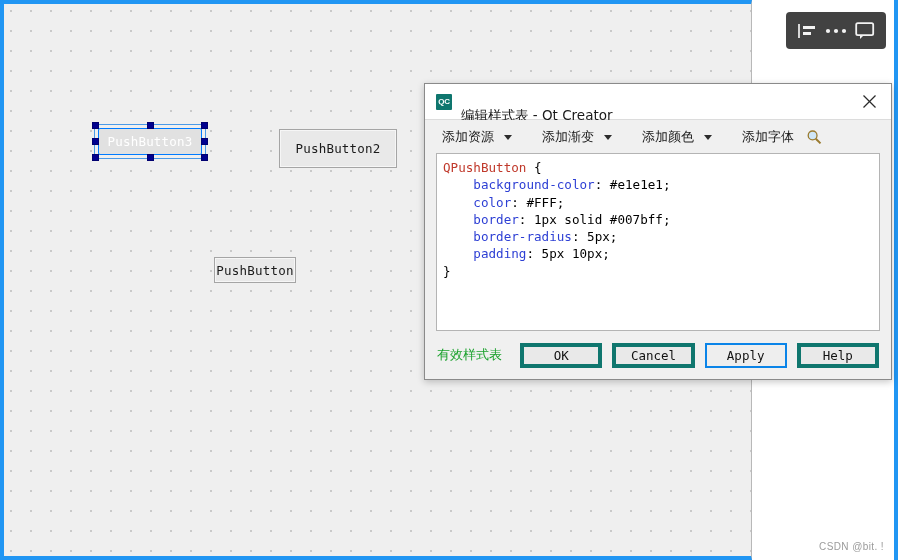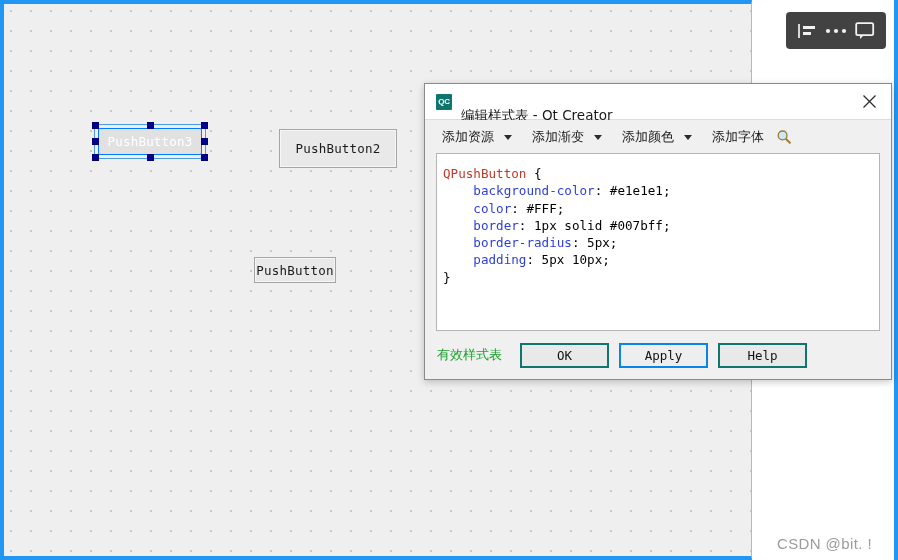--- a/index.html
+++ b/index.html
@@ -55,21 +55,21 @@
   
   .qt-button.styled {
     background: #e1e1e1;
     border: 1px solid #007bff;
     border-radius: 2px;
     color: #ffffff;
   }
 
   #btn-pushbutton3 { left: 94px; top: 124px; width: 104px; height: 27px; }
   #btn-pushbutton2 { left: 275px; top: 125px; width: 118px; height: 39px; }
-  #btn-pushbutton  { left: 210px; top: 253px; width: 82px;  height: 26px; margin-left: 40px; }
+  #btn-pushbutton  { left: 210px; top: 253px; width: 82px;  height: 26px; }
 
   
   #selection-frame {
     position: absolute;
     left: 90px;
     top: 120px;
     width: 112px;
     height: 35px;
     box-sizing: border-box;
     border: 1px solid #4a9ae8;
@@ -176,21 +176,21 @@
   }
 
   #dialog-toolbar {
     height: 33px;
     display: flex;
     align-items: center;
     padding-left: 14px;
     box-sizing: border-box;
     background: #f0f0f0;
     flex: 0 0 auto;
-    gap: 4px;
+    gap: 14px;
   }
   .tool-entry {
     display: flex;
     align-items: center;
     cursor: pointer;
     margin-right: 4px;
   }
   .tool-label {
     font-size: 13px;
     color: #1a1a1a;
@@ -215,21 +215,21 @@
     justify-content: center;
     cursor: pointer;
   }
 
   #code-editor {
     margin: 0 11px;
     flex: 1 1 auto;
     background: #ffffff;
     border: 1px solid #b4b4b4;
     box-sizing: border-box;
-    padding: 11px 6px;
+    padding: 5px 6px;
     overflow: hidden;
   }
   #code-lines {
     font-family: "DejaVu Sans Mono", monospace;
     font-size: 12.6px;
     line-height: 17.3px;
     white-space: pre;
     color: #000000;
   }
   .tok-selector { color: #c0392b; }
@@ -249,42 +249,42 @@
     font-size: 13px;
     font-family: "DejaVu Sans", sans-serif;
     margin-right: 18px;
     white-space: nowrap;
   }
   .dlg-btn {
     width: 89px;
     height: 25px;
     margin-right: 10px;
     background: #e9e9e9;
-    border: 2px solid #0f766e;
+    border: 4px solid #0f766e;
     box-sizing: border-box;
     font-family: "DejaVu Sans Mono", monospace;
     font-size: 12.5px;
     color: #111111;
     display: flex;
     align-items: center;
     justify-content: center;
     cursor: pointer;
   }
   .dlg-btn.default {
     border: 2px solid #0a84e8;
     background: #eeeeee;
   }
   .dlg-btn:last-child { margin-right: 0; }
 
   
   #watermark {
     position: absolute;
-    right: 26px;
+    right: 14px;
     bottom: 8px;
-    font-size: 15px;
+    font-size: 10px;
     color: #9b9b9b;
     font-family: "Liberation Sans", sans-serif;
     letter-spacing: .4px;
     user-select: none;
   }
 
   
   #right-blue-edge {
     position: absolute;
     right: 0;
@@ -391,18 +391,19 @@
 <span class="tok-plain">    </span><span class="tok-prop">color</span><span class="tok-plain">: #FFF;</span>
 <span class="tok-plain">    </span><span class="tok-prop">border</span><span class="tok-plain">: 1px solid #007bff;</span>
 <span class="tok-plain">    </span><span class="tok-prop">border-radius</span><span class="tok-plain">: 5px;</span>
 <span class="tok-plain">    </span><span class="tok-prop">padding</span><span class="tok-plain">: 5px 10px;</span>
 <span class="tok-plain">}</span></div>
   </div>
 
   <div id="dialog-buttonbar">
     <span id="valid-label">有效样式表</span>
     <span class="dlg-btn">OK</span>
+    <span class="dlg-btn">Cancel</span>
     <span class="dlg-btn default">Apply</span>
     <span class="dlg-btn">Help</span>
   </div>
 </div>
 
 <div id="watermark">CSDN @bit. !</div>
 
 </body></html>

